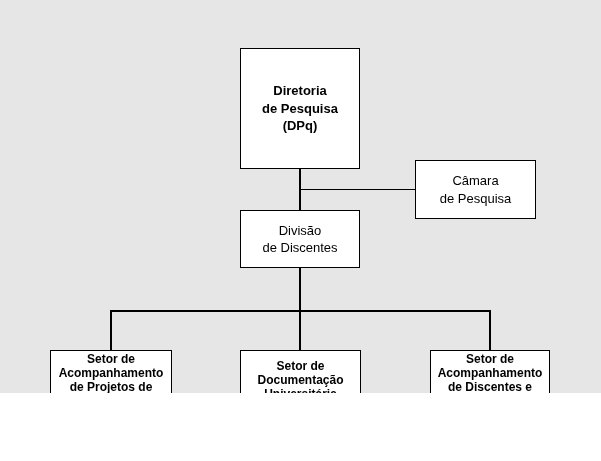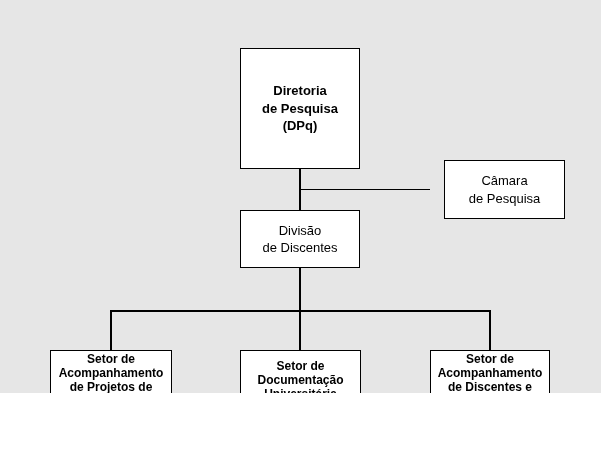--- a/index.html
+++ b/index.html
@@ -62,21 +62,21 @@
   <div class="line v" style="left:110px; top:310px; height:40px"></div>
   <div class="line v" style="left:299px; top:310px; height:40px"></div>
   <div class="line v" style="left:489px; top:310px; height:40px"></div>
 
   <div class="node lg" style="left:240px; top:48px; width:120px; height:121px">
     <span class="label">Diretoria
 de Pesquisa
 (DPq)</span>
   </div>
 
-  <div class="node md" style="left:444px; top:160px; width:121px; height:59px">
+  <div class="node md" style="left:415px; top:160px; width:121px; height:59px">
     <span class="label">Câmara
 de Pesquisa</span>
   </div>
 
   <div class="node md" style="left:240px; top:210px; width:120px; height:58px">
     <span class="label">Divisão
 de Discentes</span>
   </div>
 
   <div class="node sm" style="left:50px; top:350px; width:122px; height:60px">

